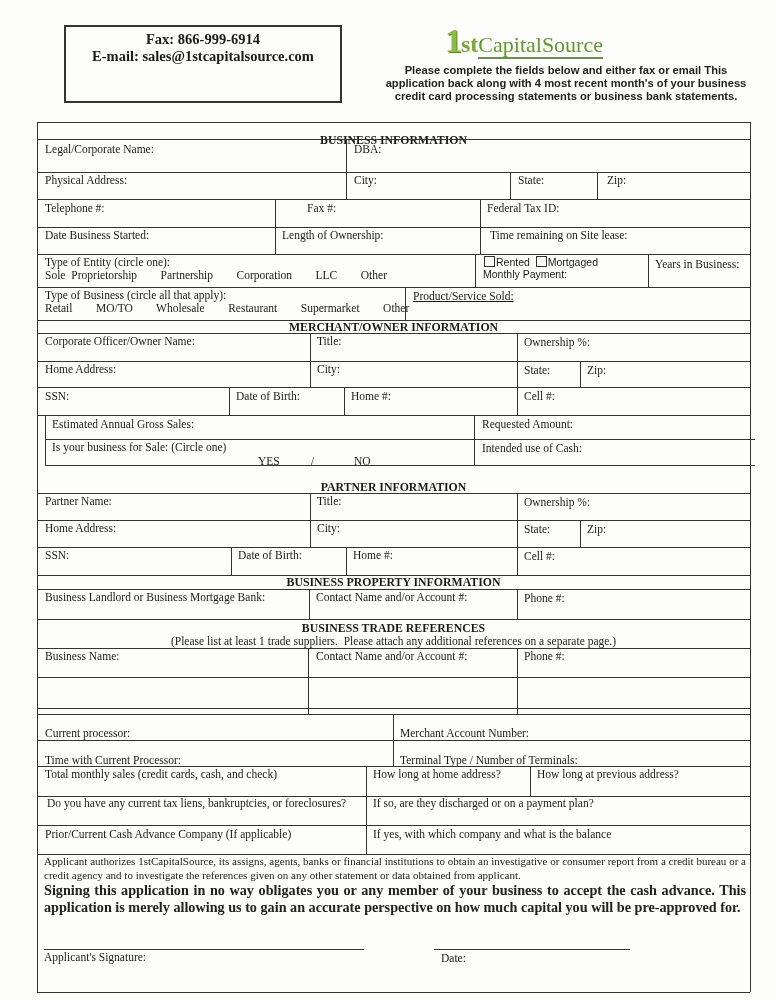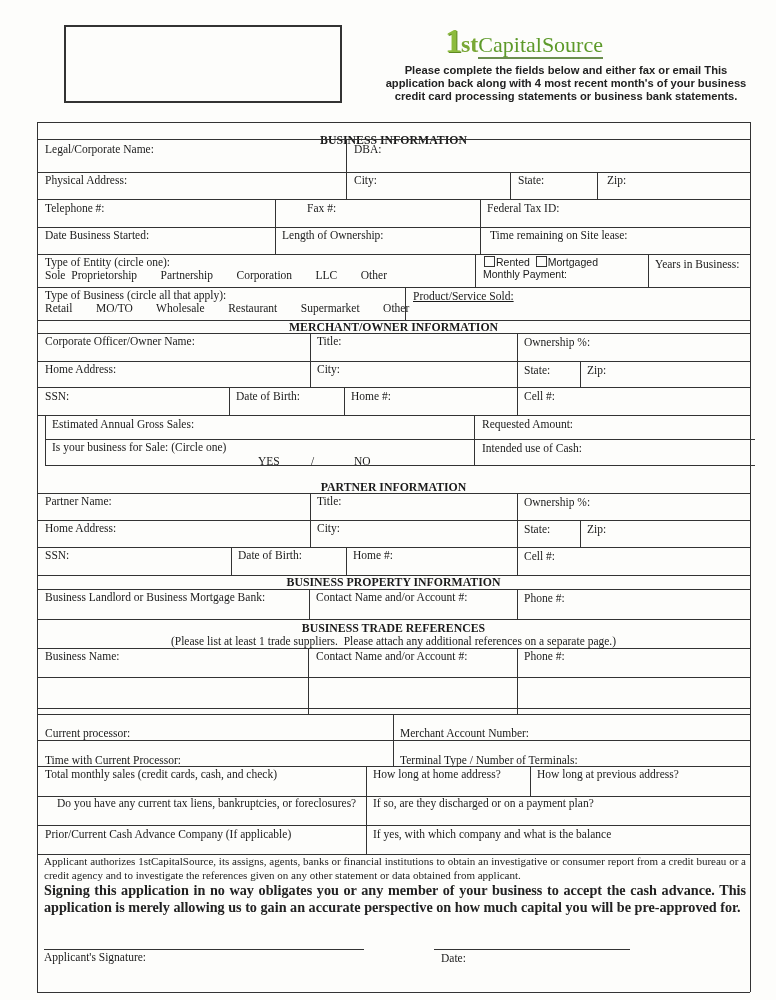--- a/index.html
+++ b/index.html
@@ -39,20 +39,22 @@
   .sans { font-family: "Liberation Sans", sans-serif; font-size: 10.5px; }
   .sec { position: absolute; font-weight: bold; font-size: 11.8px; text-align: center; white-space: nowrap; line-height: 13px; }
   .chk { display: inline-block; width: 9px; height: 9px; border: 1px solid #333; vertical-align: -1px; margin-right: 1px; }
   .bold-note { position: absolute; font-weight: bold; font-size: 14.2px; line-height: 17px; color: #222; }
   .note { position: absolute; font-size: 11px; line-height: 13.5px; color: #222; }
 </style>
 </head>
 <body>
 
 <div class="abs contact-box">
+  <div>Fax: 866-999-6914</div>
+  <div>E-mail: sales@1stcapitalsource.com</div>
 </div>
 
 <div class="abs logo">
   <span class="one">1</span><span class="st">st</span><span class="rest">CapitalSource</span>
 </div>
 
 <div class="abs instructions">Please complete the fields below and either fax or email This application back along with 4 most recent month's of your business credit card processing statements or business bank statements.</div>
 
 <div>
 
@@ -200,21 +202,21 @@
   <div class="lbl" style="left:400px; top:754px;">Terminal Type / Number of Terminals:</div>
   <div class="line-h" style="left:37px; top:766px; width:713px;"></div>
 
   <div class="lbl" style="left:45px; top:768px;">Total monthly sales (credit cards, cash, and check)</div>
   <div class="line-v" style="left:366px; top:766px; height:88px;"></div>
   <div class="lbl" style="left:373px; top:768px;">How long at home address?</div>
   <div class="line-v" style="left:530px; top:766px; height:30px;"></div>
   <div class="lbl" style="left:537px; top:768px;">How long at previous address?</div>
   <div class="line-h" style="left:37px; top:796px; width:713px;"></div>
 
-  <div class="lbl" style="left:57px; top:797px;">Do you have any current tax liens, bankruptcies, or foreclosures?</div>
+  <div class="lbl" style="left:47px; top:797px;">Do you have any current tax liens, bankruptcies, or foreclosures?</div>
   <div class="lbl" style="left:373px; top:797px;">If so, are they discharged or on a payment plan?</div>
   <div class="line-h" style="left:37px; top:825px; width:713px;"></div>
 
   <div class="lbl" style="left:45px; top:828px;">Prior/Current Cash Advance Company (If applicable)</div>
   <div class="lbl" style="left:373px; top:828px;">If yes, with which company and what is the balance</div>
   <div class="line-h" style="left:37px; top:854px; width:713px;"></div>
 
   <div class="note" style="left:44px; top:855px; width:702px; text-align:justify;">Applicant authorizes 1stCapitalSource, its assigns, agents, banks or financial institutions to obtain an investigative or consumer report from a credit bureau or a credit agency and to investigate the references given on any other statement or data obtained from applicant.</div>
   <div class="bold-note" style="left:44px; top:882px; width:702px; text-align:justify;">Signing this application in no way obligates you or any member of your business to accept the cash advance. This application is merely allowing us to gain an accurate perspective on how much capital you will be pre-approved for.</div>
 

